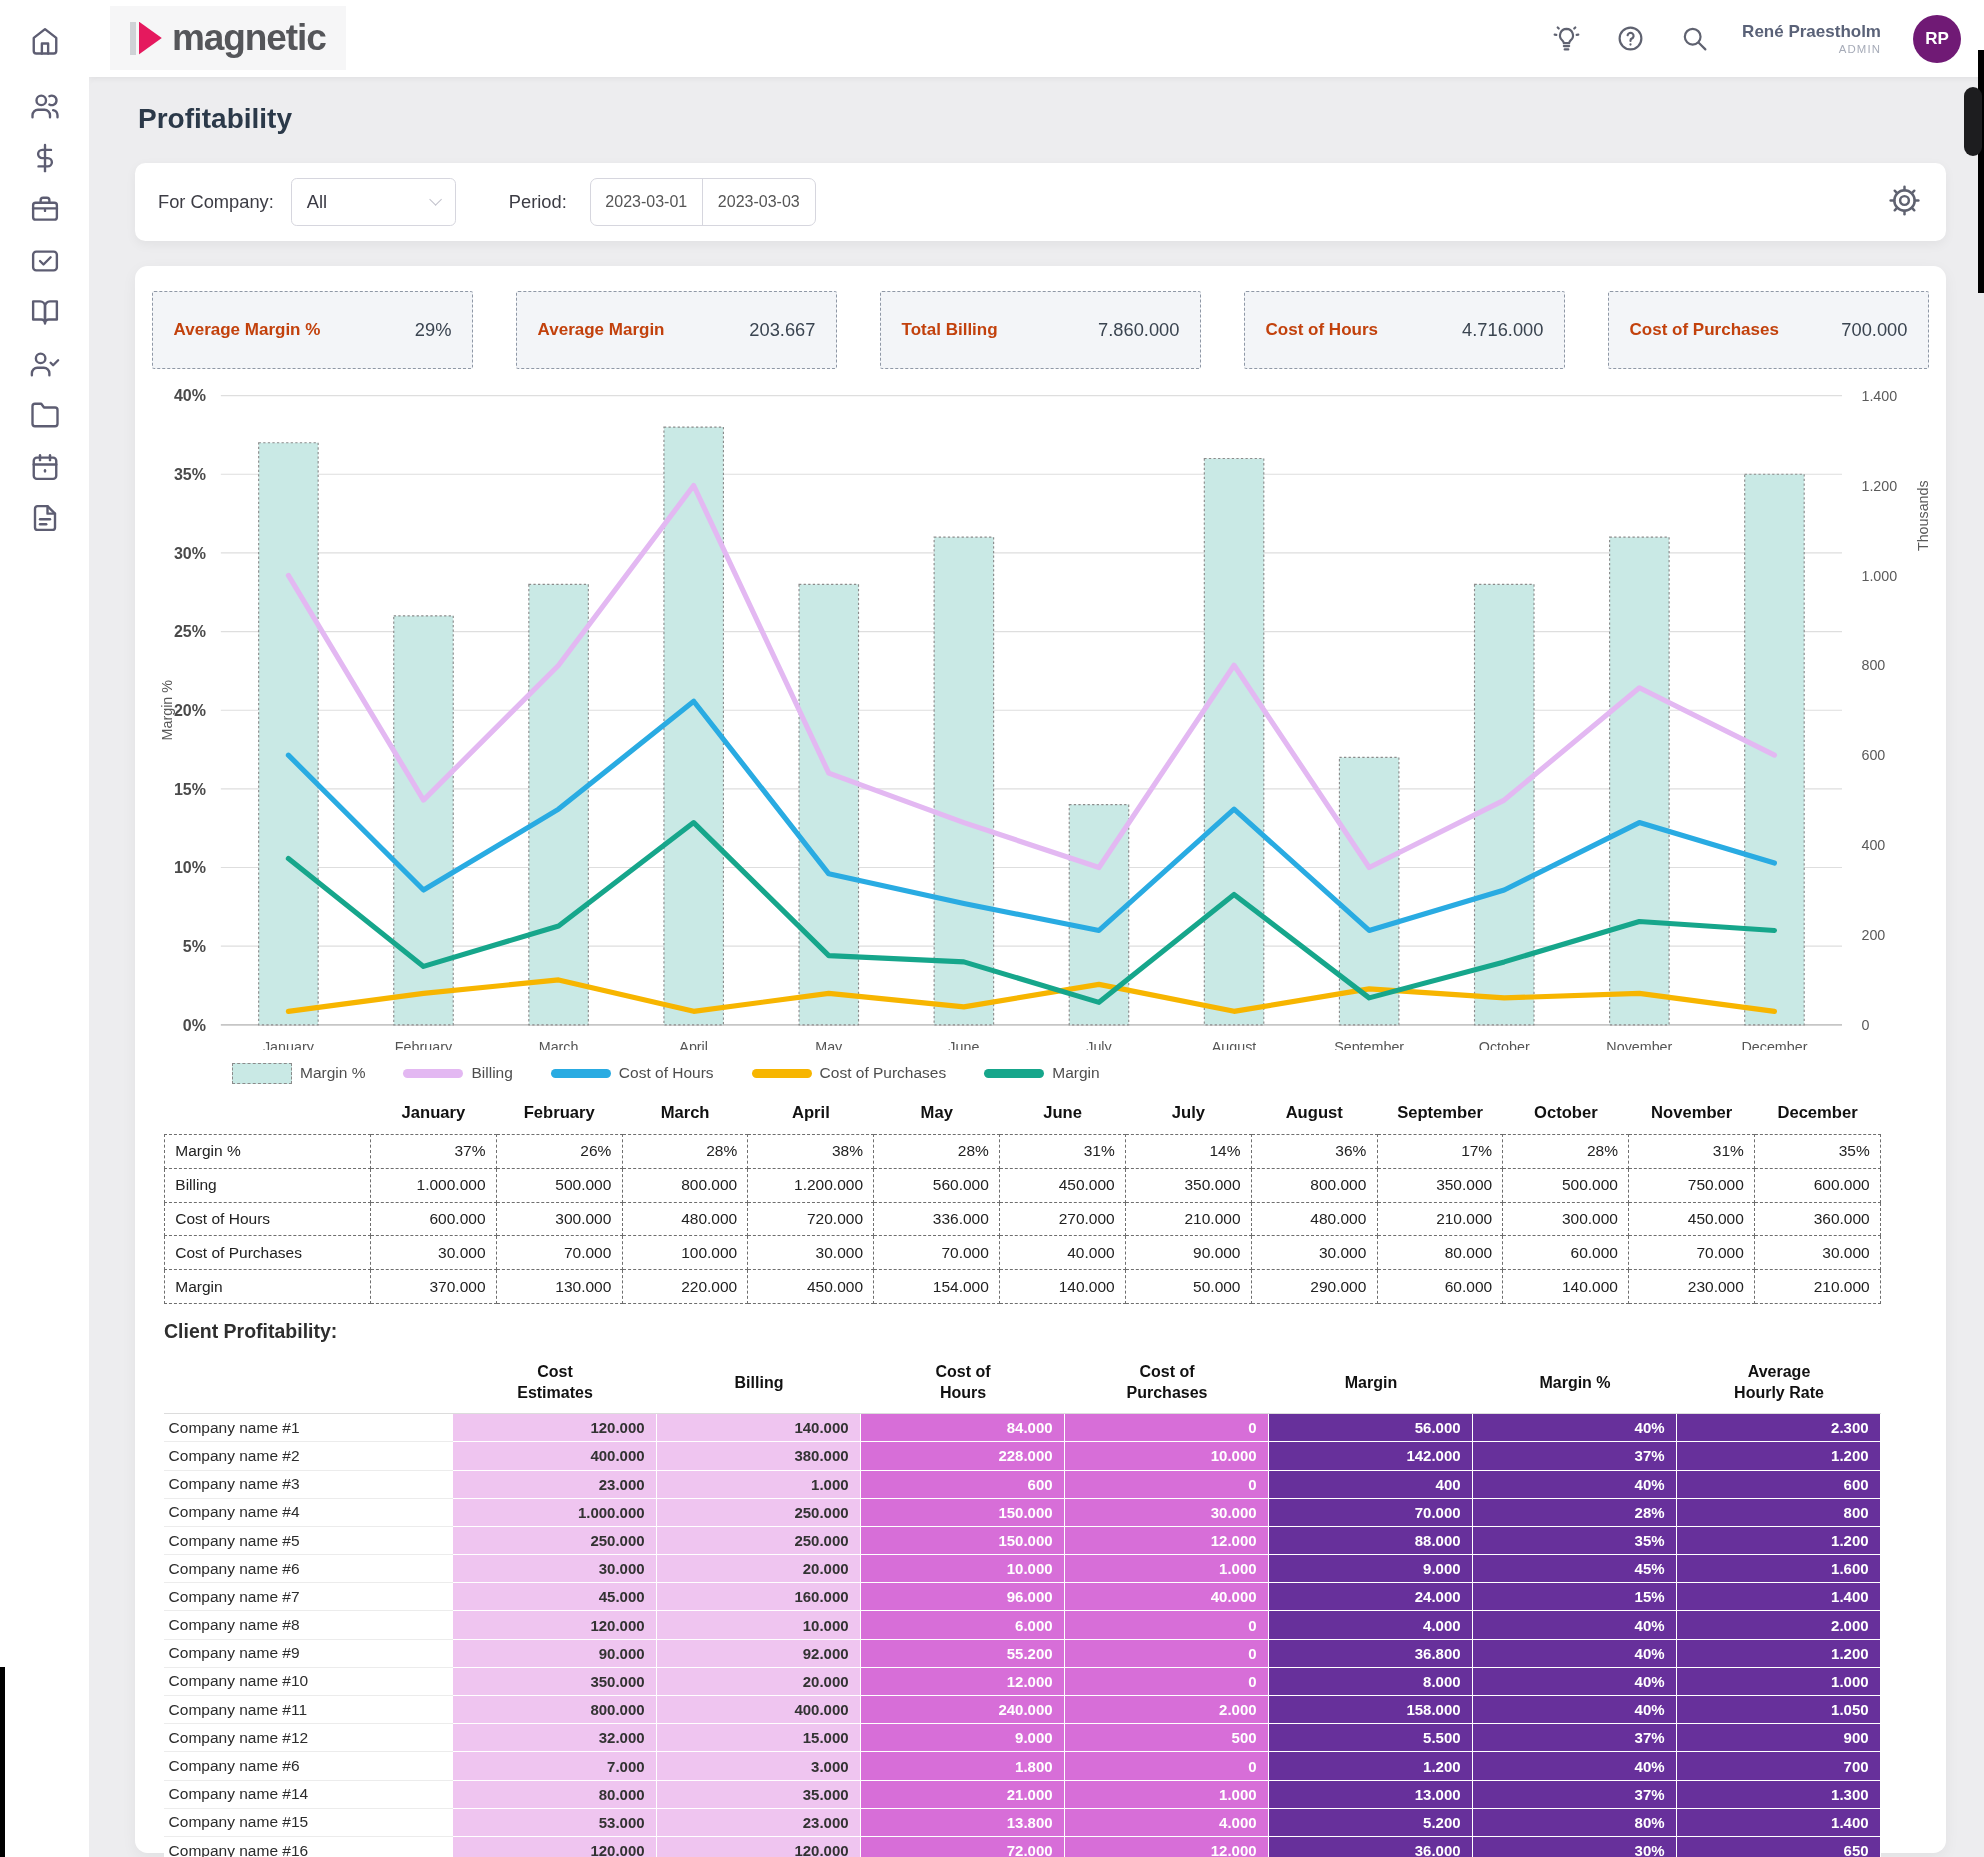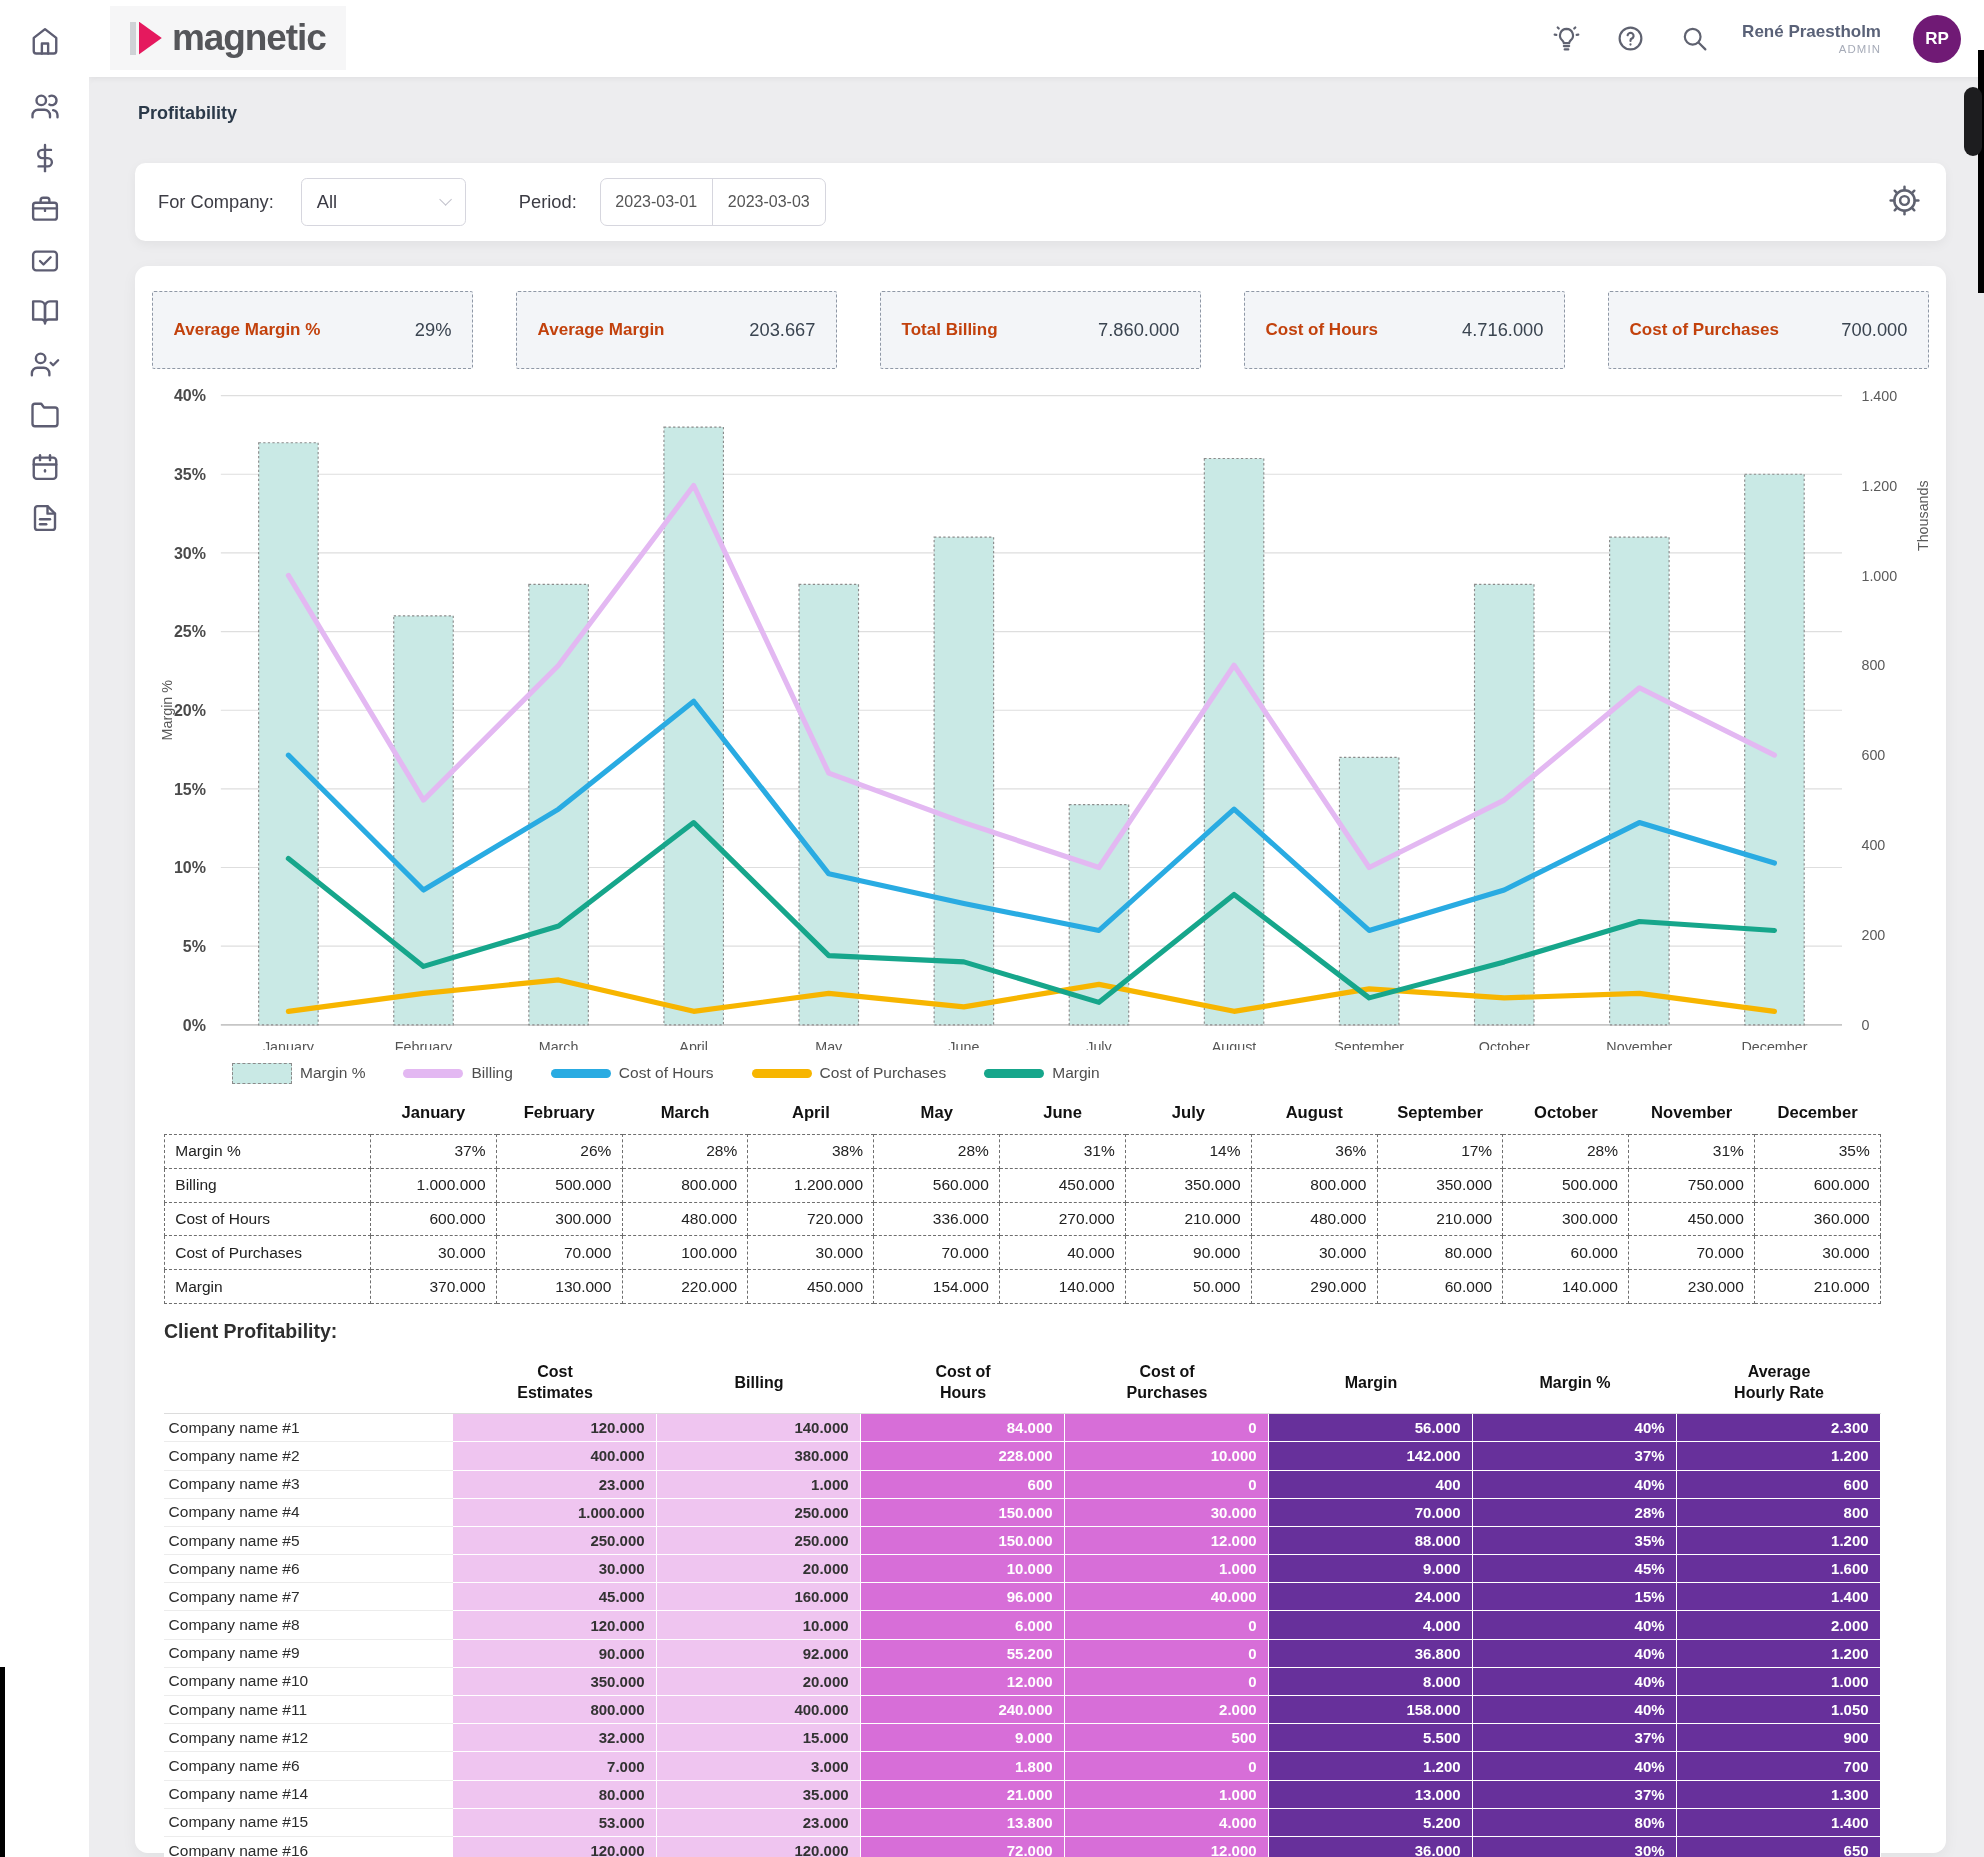--- a/index.html
+++ b/index.html
@@ -30,27 +30,27 @@
   .icon-btn svg{width:29px;height:29px;stroke:#5f6270;stroke-width:1.8;fill:none;stroke-linecap:round;}
   .user-block{text-align:right;line-height:1.25;cursor:pointer;}
   .user-name{font-size:17px;font-weight:600;color:#5a6278;}
   .user-role{font-size:11.4px;color:#a6abb8;letter-spacing:1.1px;}
   .avatar{width:48px;height:48px;border-radius:50%;background:#701a75;color:#fff;
           display:flex;align-items:center;justify-content:center;font-size:17px;font-weight:700;cursor:pointer;}
 
   
   .content{position:absolute;left:89px;top:77px;right:0;bottom:0;background:#ededef;
            border-top-left-radius:15px;}
-  .page-title{position:absolute;left:49px;top:26px;margin:0;font-size:18px;font-weight:700;color:#2b3949;}
+  .page-title{position:absolute;left:49px;top:26px;margin:0;font-size:28px;font-weight:700;color:#2b3949;}
 
   .filterbar{position:absolute;left:46px;top:86px;width:1811px;height:78px;background:#fff;
              border-radius:10.3px;box-shadow:0 3.4px 10.3px rgba(0,0,0,.05);
              display:flex;align-items:center;padding:0 23px;}
   .filter-label{font-size:18.3px;color:#3c3c44;}
-  .select{width:165px;height:48px;border:1.1px solid #d6d6de;border-radius:5.7px;margin-left:27px;
+  .select{width:165px;height:48px;border:1.1px solid #d6d6de;border-radius:5.7px;margin-left:17px;
           display:flex;align-items:center;justify-content:space-between;padding:0 15px;cursor:pointer;background:#fff;}
   .select-value{font-size:18.3px;color:#3b3b45;}
   .chevron{width:9.2px;height:9.2px;border-right:1.7px solid #c2c2cc;border-bottom:1.7px solid #c2c2cc;
            transform:rotate(45deg);margin-top:-4.6px;}
   .period-label{margin-left:53px;}
   .dates{display:flex;height:48px;border:1.1px solid #d6d6de;border-radius:7px;overflow:hidden;margin-left:23px;background:#fff;}
   .date{width:112px;display:flex;align-items:center;justify-content:center;font-size:16px;color:#555;cursor:text;}
   .date:first-child{border-right:1.1px solid #d6d6de;}
   .gear-btn{margin-left:auto;width:38px;height:38px;border:none;background:none;cursor:pointer;padding:0;}
   .gear-btn svg{width:35px;height:35px;stroke:#5f6270;stroke-width:1.7;fill:none;stroke-linecap:round;}

